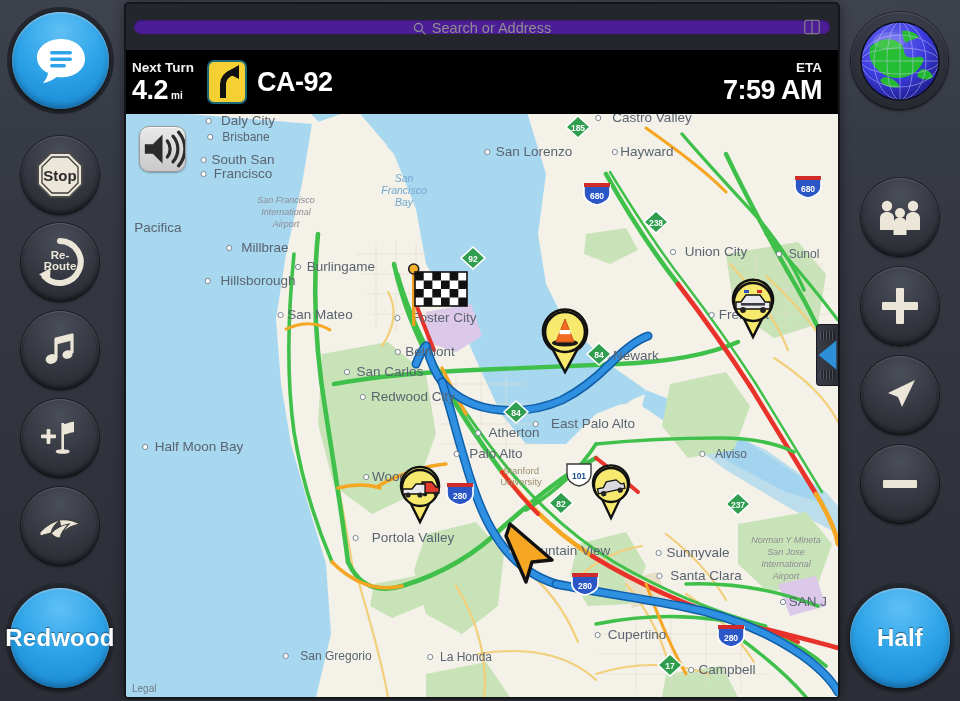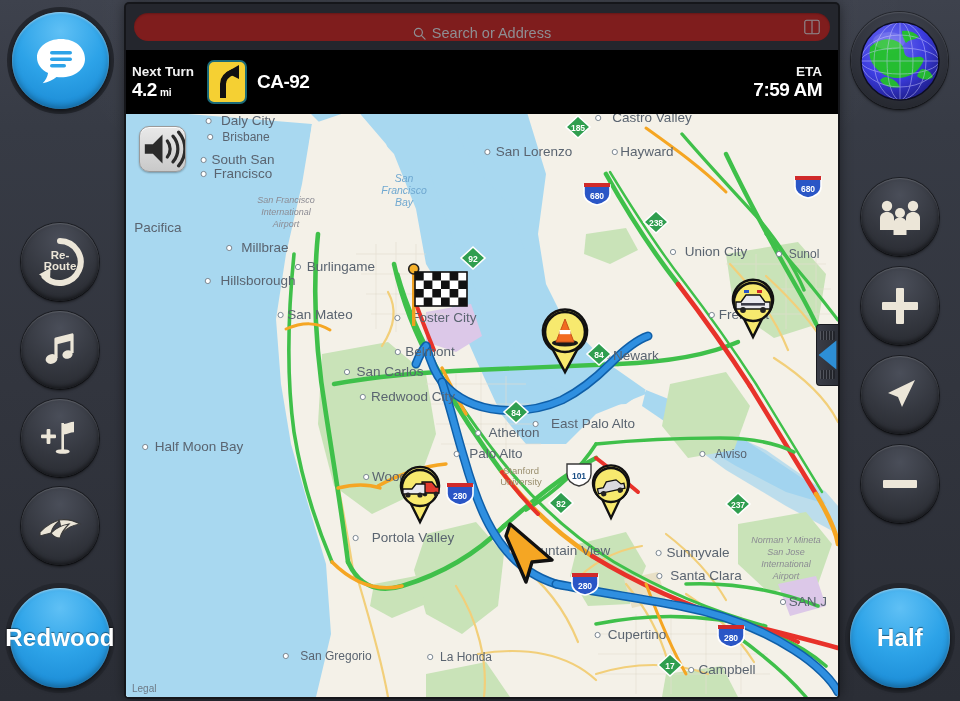--- a/index.html
+++ b/index.html
@@ -118,25 +118,25 @@
   #searchbar-wrap {
     height: 46px;
     background: #24262d;
     display: flex;
     align-items: center;
     padding: 0 8px;
     flex: none;
   }
   #searchbar {
     flex: 1;
-    height: 28px;
-    background: #7f1d1d;
+    height: 14px;
+    background: #4c1d95;
     border-radius: 15px;
     display: flex;
-    align-items: flex-end;
+    align-items: flex-start;
     justify-content: center;
     position: relative;
     box-shadow: inset 0 1px 2px rgba(0,0,0,.22);
   }
   #search-center {
     display: flex; align-items: center; gap: 6px;
   }
   #search-placeholder {
     color: #8e8e93;
     font-size: 14.5px;
@@ -149,21 +149,21 @@
     background: #000;
     color: #fff;
     display: flex;
     align-items: stretch;
     flex: none;
     position: relative;
   }
   .banner-block { display: flex; flex-direction: column; justify-content: center; }
   #blk-nextturn { padding-left: 6px; }
   .blk-title { font-size: 13.5px; font-weight: bold; line-height: 1.15; color: #f2f2f2; }
-  .blk-big   { font-size: 19px; font-weight: bold; line-height: 1.05; letter-spacing: -.5px; }
+  .blk-big   { font-size: 27px; font-weight: bold; line-height: 1.05; letter-spacing: -.5px; }
   .blk-unit  { font-size: 10px; font-weight: bold; margin-left: 3px; }
   #turn-icon-wrap { display: flex; align-items: center; padding: 0 9px 0 12px; }
   #blk-on { flex: 1; }
   #blk-eta { padding-right: 16px; text-align: right; align-items: flex-end; }
   #blk-eta .blk-title { text-align: right; }
 
   
   #map {
     position: relative;
     flex: 1;
@@ -234,20 +234,27 @@
 
     <div class="btn btn-blue ring-dark" id="btn-chat">
       <svg class="ico" width="54" height="50" viewBox="0 0 54 50">
         <path d="M27 3C13.2 3 3 11.3 3 21.4c0 6.6 4.4 12.4 11.1 15.7-.6 3.9-2.6 7.4-5.4 10.2 5.6-1 10.5-3.6 13.8-6.3 1.5.2 3 .3 4.5.3 13.8 0 24-8.3 24-18.4C51 11.3 40.8 3 27 3z" fill="#ffffff"></path>
         <rect x="16" y="15" width="22" height="3.6" rx="1.8" fill="#2da3e8"></rect>
         <rect x="16" y="21.5" width="22" height="3.6" rx="1.8" fill="#2da3e8"></rect>
         <rect x="16" y="28" width="16" height="3.6" rx="1.8" fill="#2da3e8"></rect>
       </svg>
     </div>
 
+    <div class="btn btn-dark" id="btn-stop">
+      <svg class="ico" width="50" height="50" viewBox="0 0 50 50">
+        <polygon points="15.5,3 34.5,3 47,15.5 47,34.5 34.5,47 15.5,47 3,34.5 3,15.5" fill="#ece6d8" stroke="#4a4a4a" stroke-width="2"></polygon>
+        <polygon points="17,7 33,7 43,17 43,33 33,43 17,43 7,33 7,17" fill="none" stroke="#3c3c3c" stroke-width="1.3"></polygon>
+        <text x="25" y="31" text-anchor="middle" font-family="Liberation Sans, sans-serif" font-size="15" font-weight="bold" fill="#2b2b2b">Stop</text>
+      </svg>
+    </div>
 
     <div class="btn btn-dark" id="btn-reroute">
       <svg class="ico" width="54" height="54" viewBox="0 0 54 54">
         <path d="M27 6 A21 21 0 1 1 11.5 41.5" fill="none" stroke="#ece6d8" stroke-width="6" stroke-linecap="round"></path>
         <polygon points="17,46 6,39.5 17.5,33" fill="#ece6d8"></polygon>
         <text x="27" y="24" text-anchor="middle" font-family="Liberation Sans, sans-serif" font-size="11.5" font-weight="bold" fill="#ece6d8">Re-</text>
         <text x="27" y="35" text-anchor="middle" font-family="Liberation Sans, sans-serif" font-size="11.5" font-weight="bold" fill="#ece6d8">Route</text>
       </svg>
     </div>
 

